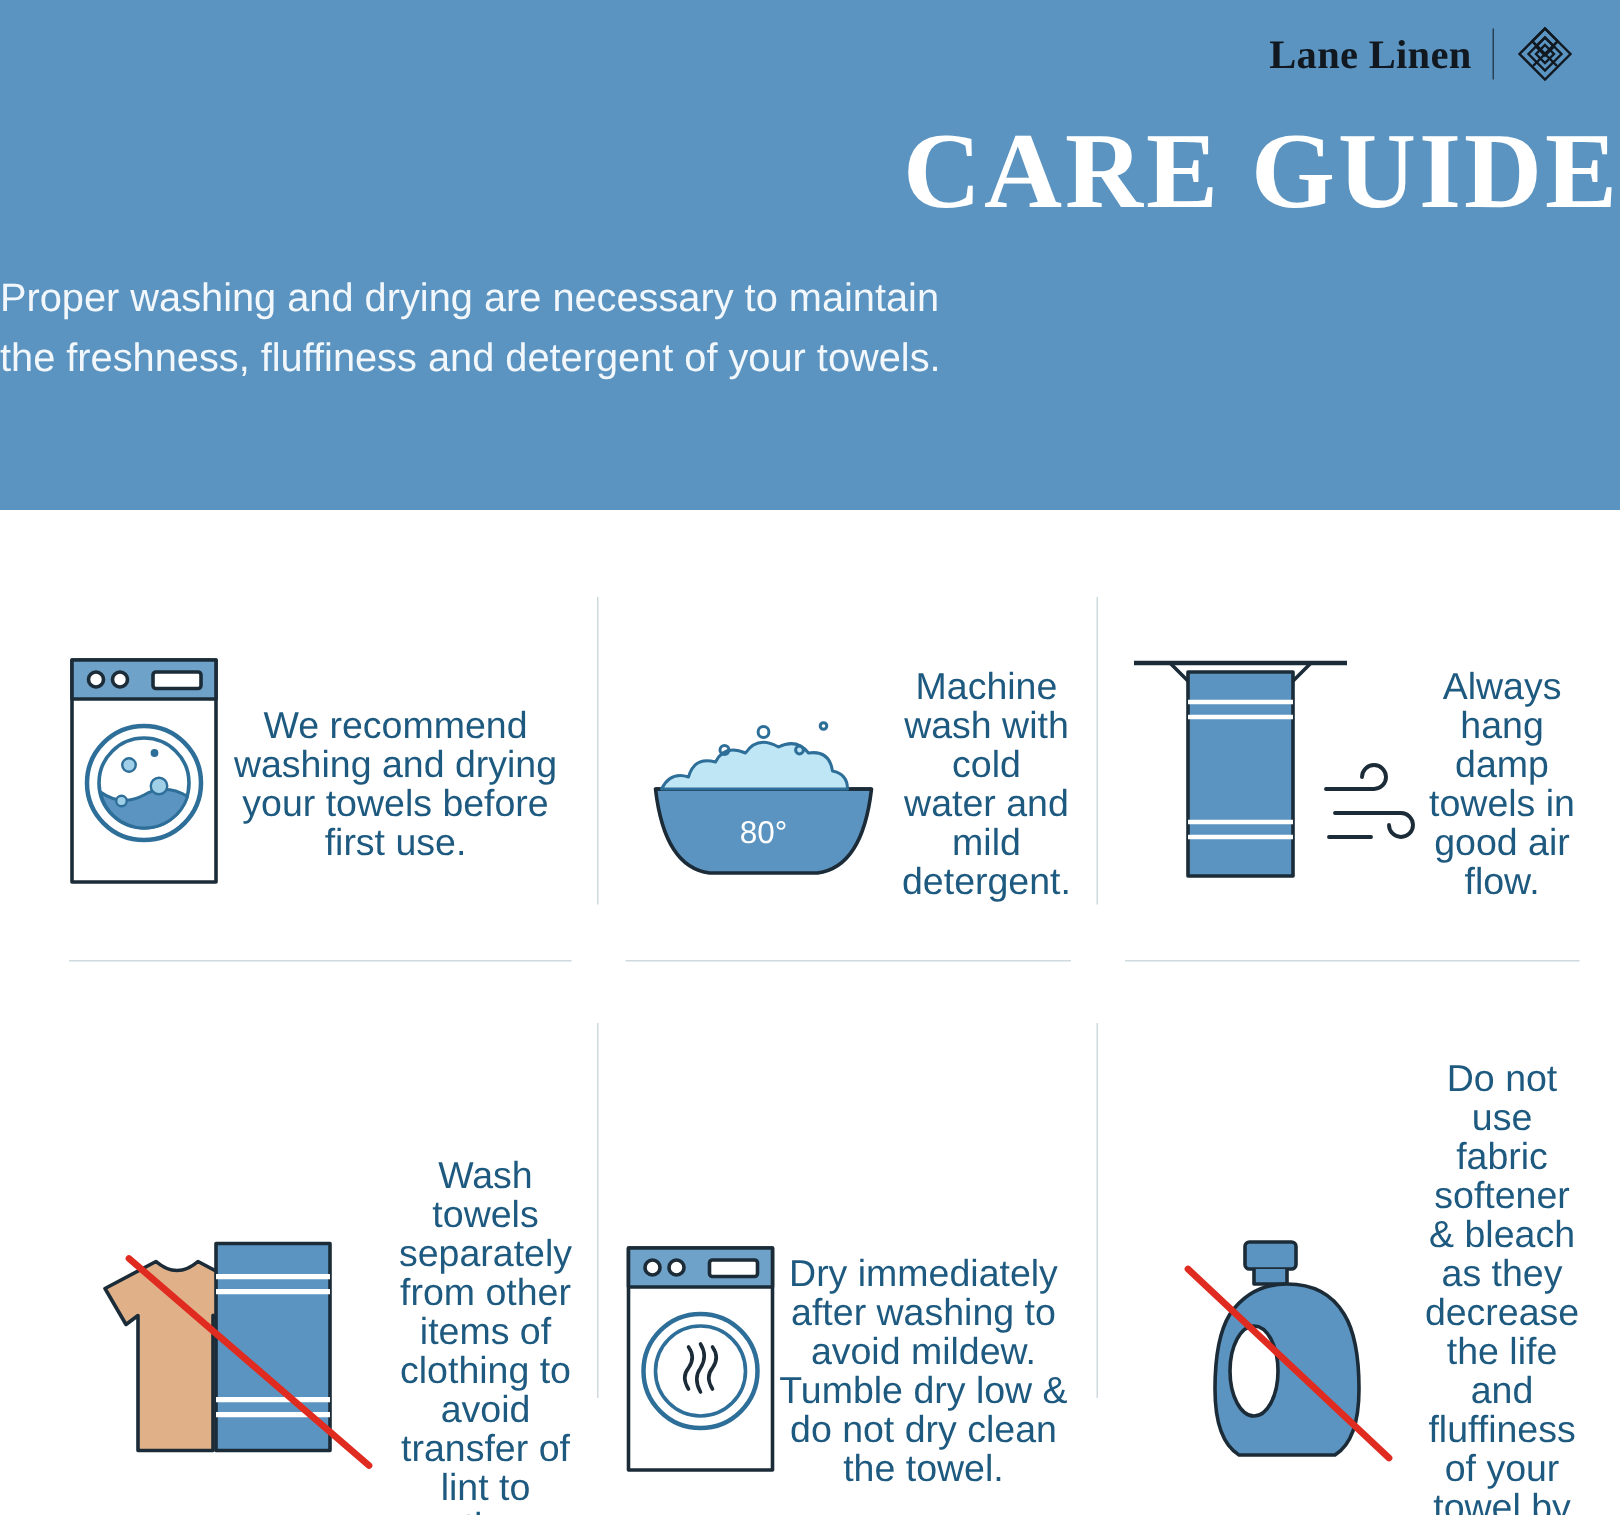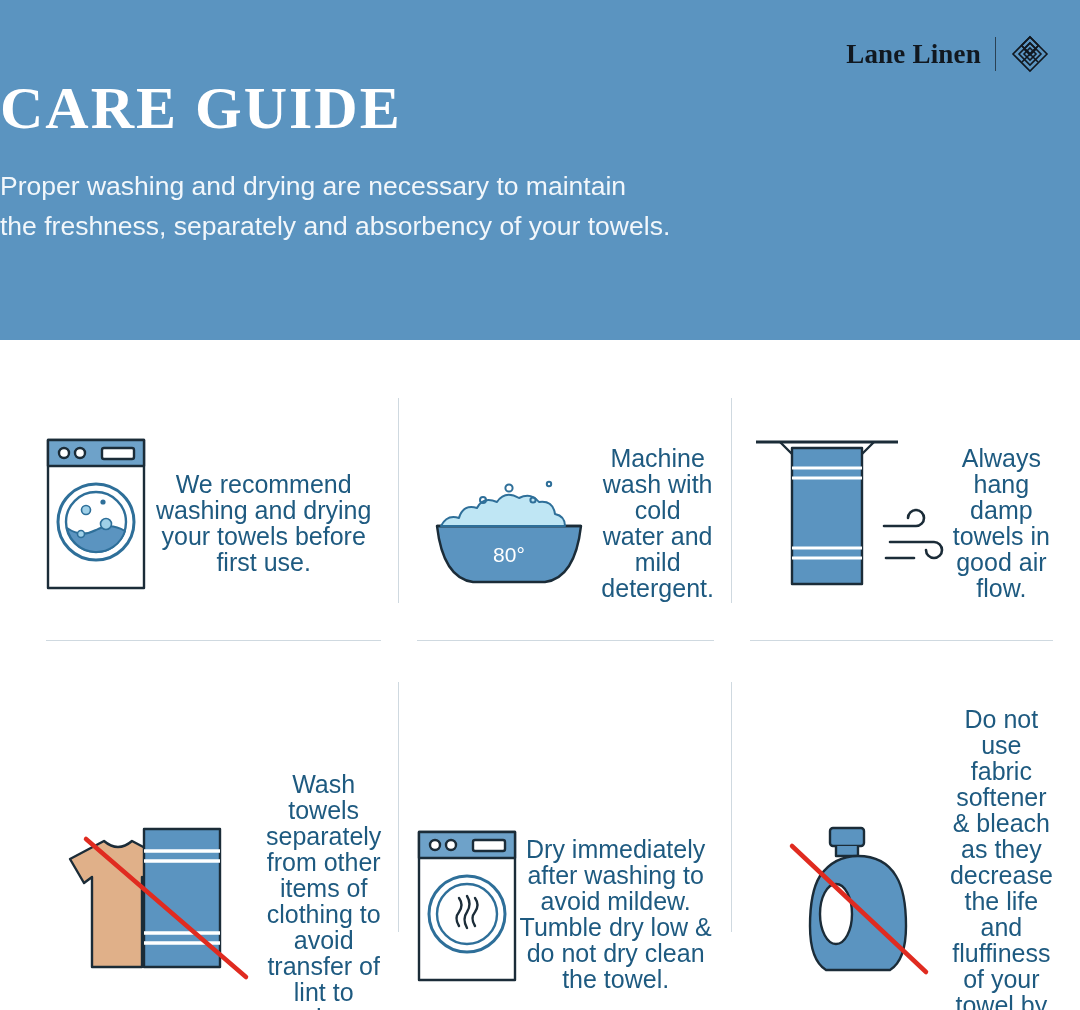--- a/index.html
+++ b/index.html
@@ -17,21 +17,21 @@
   
   .header {
     position: relative;
     width: 1080px;
     height: 340px;
     background: #5b94c0;
     box-sizing: border-box;
   }
   .brand {
     position: absolute;
-    top: 34px;
+    top: 16px;
     right: 30px;
     display: flex;
     align-items: center;
     gap: 14px;
   }
   .brand-name {
     font-family: "Liberation Serif", serif;
     font-size: 27px;
     font-weight: bold;
     color: #111820;
@@ -42,24 +42,24 @@
     height: 34px;
     background: #1a2630;
     opacity: 0.75;
   }
   .brand-mark {
     width: 40px;
     height: 40px;
     display: block;
   }
   .care-title {
-    text-align: left;
+    text-align: right;
     color: #ffffff;
     font-family: "Liberation Serif", serif;
-    font-size: 60px;
+    font-size: 72px;
     font-weight: bold;
     letter-spacing: 2px;
     margin: 0;
     padding-top: 78px;
     line-height: 1;
   }
   .care-sub {
     text-align: left;
     color: #f2f7fb;
     font-size: 26.5px;
@@ -150,21 +150,21 @@
         <path d="M20 9 L31 20 L20 31 L9 20 Z"></path>
         <path d="M12 12 L28 28 M28 12 L12 28"></path>
         <path d="M20 14 L26 20 L20 26 L14 20 Z"></path>
       </g>
     </svg>
   </div>
 
   <h1 class="care-title">CARE GUIDE</h1>
   <p class="care-sub">
     <span class="line">Proper washing and drying are necessary to maintain</span>
-    <span class="line">the freshness, separately and absorbency of your towels.</span>
+    <span class="line">the freshness, fluffiness and detergent of your towels.</span>
   </p>
 </div>
 
 <div class="grid">
 
   <div class="cell sep-right">
     <div class="icon-box">
       <svg width="100" height="152" viewBox="0 0 100 152">
         <g stroke="#1b2c38" stroke-width="2.4" fill="none" stroke-linejoin="round">
           <rect x="2" y="2" width="96" height="148" fill="#ffffff"></rect>

